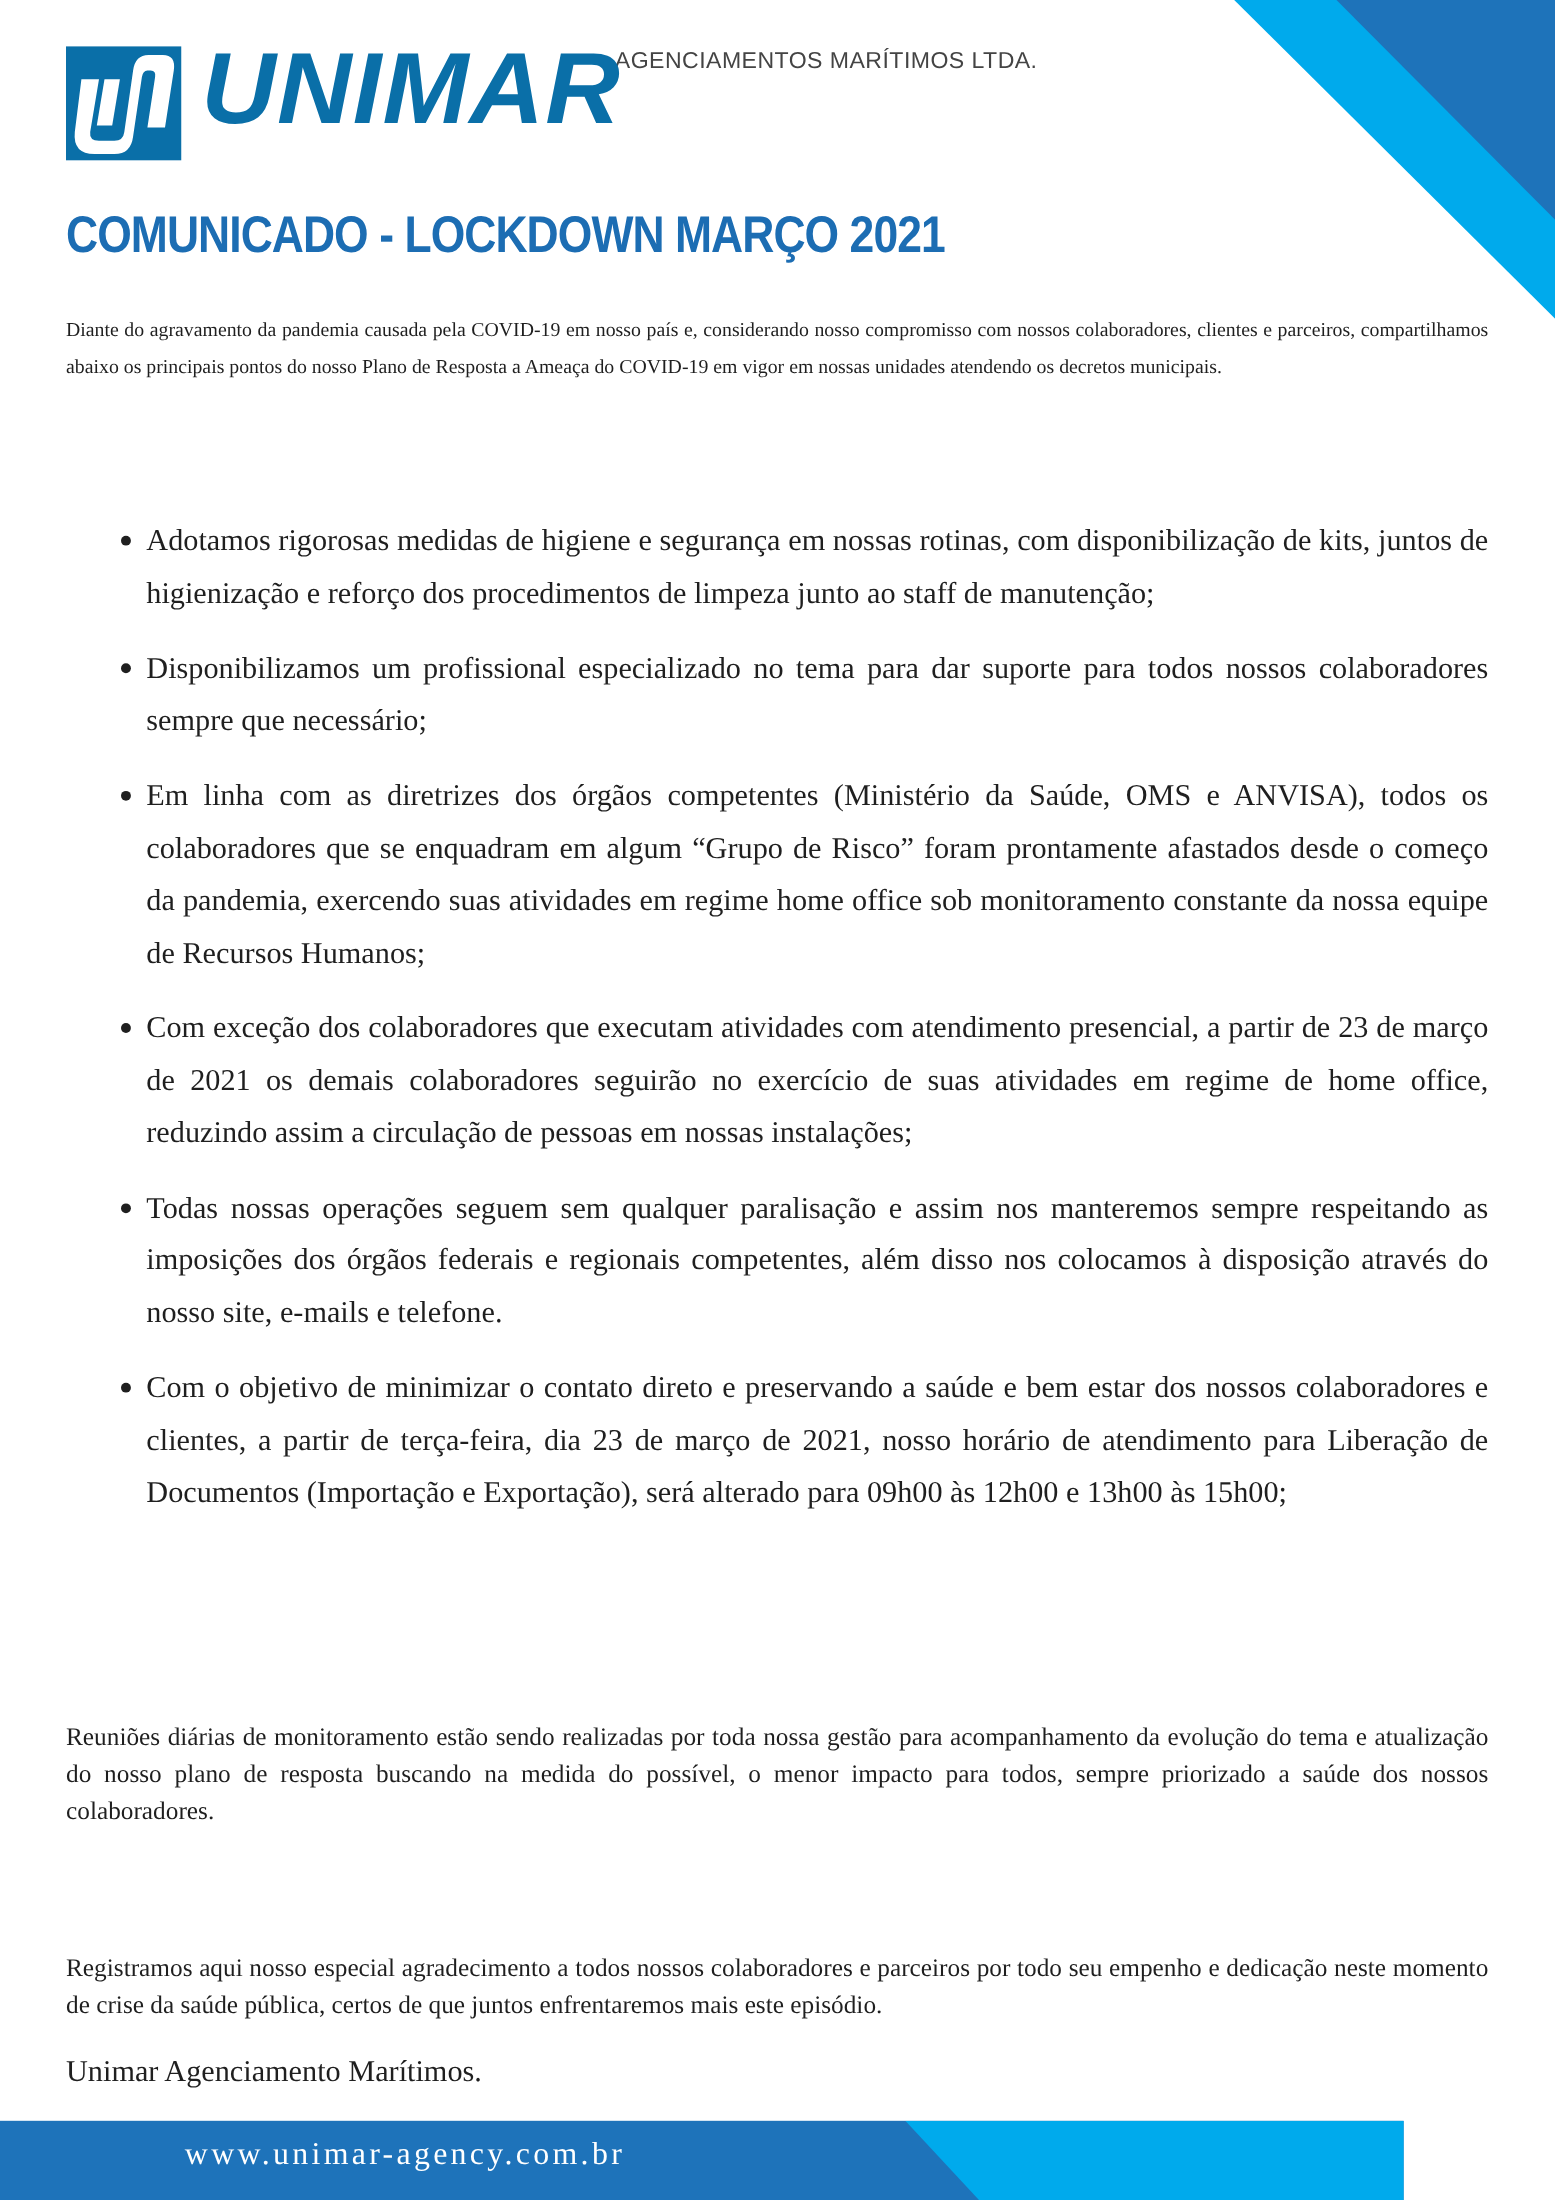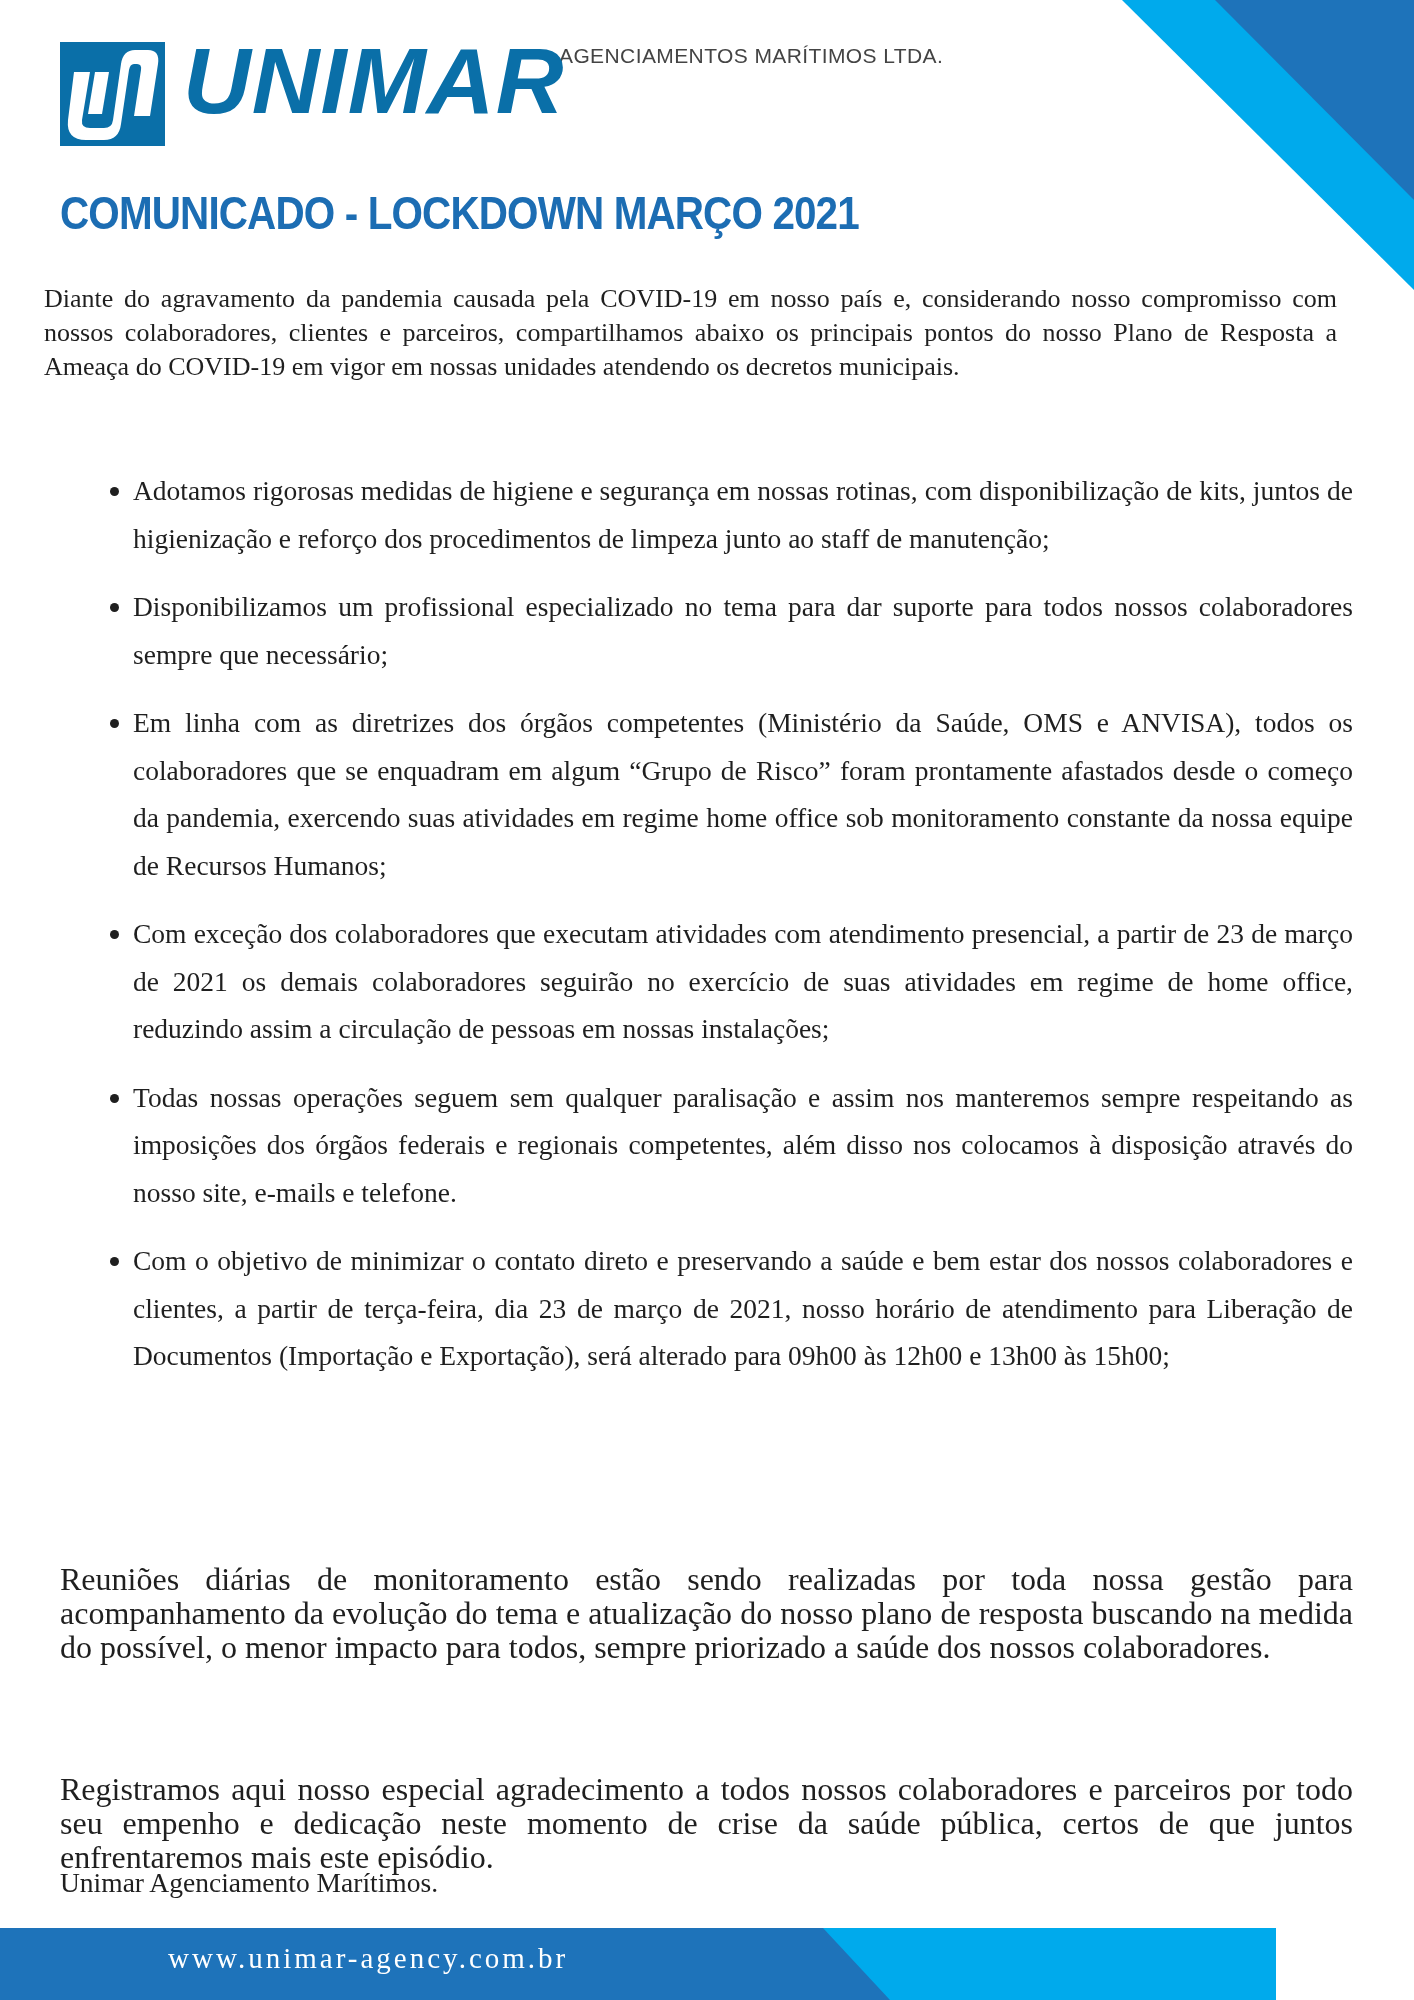--- a/index.html
+++ b/index.html
@@ -26,37 +26,37 @@
 
     .title {
       position: absolute; left: 60px; top: 185px;
       font-family: "Liberation Sans", "DejaVu Sans", sans-serif;
       font-weight: bold; font-size: 47px; color: #1c6db3;
       letter-spacing: -1px; transform: scaleX(0.86); transform-origin: left top;
       white-space: nowrap;
     }
 
     .intro {
-      position: absolute; left: 44px; top: 282px; width: 1293px;
-      font-size: 26px; line-height: 34px; text-align: justify;
+      position: absolute; left: 60px; top: 282px; width: 1293px;
+      font-size: 18px; line-height: 34px; text-align: justify;
     }
 
     .list { position: absolute; left: 110px; top: 467px; width: 1243px; list-style: none; }
     .list li {
       position: relative; padding-left: 23px;
       font-size: 27.5px; line-height: 47.5px; text-align: justify;
       margin-bottom: 21px;
     }
     .list li .bullet {
       position: absolute; left: 0; top: 20px; width: 9px; height: 9px; border-radius: 50%; background: #1f1f1f;
     }
 
     .para {
       position: absolute; left: 60px; width: 1293px;
-      font-size: 32px; line-height: 34px; text-align: justify;
+      font-size: 23px; line-height: 34px; text-align: justify;
     }
     .p1 { top: 1562px; }
     .p2 { top: 1732px; margin-top: 40px; }
     .sign { position: absolute; left: 60px; top: 1866px; font-size: 27.5px; line-height: 34px; }
 
     .footer { position: absolute; left: 0; top: 1928px; width: 1276px; height: 72px; background: #1e73ba; overflow: hidden; }
     .footer svg { position: absolute; left: 0; top: 0; }
     .footer-url {
       position: absolute; left: 168px; top: 14px;
       font-family: "Liberation Serif", "DejaVu Serif", serif;

